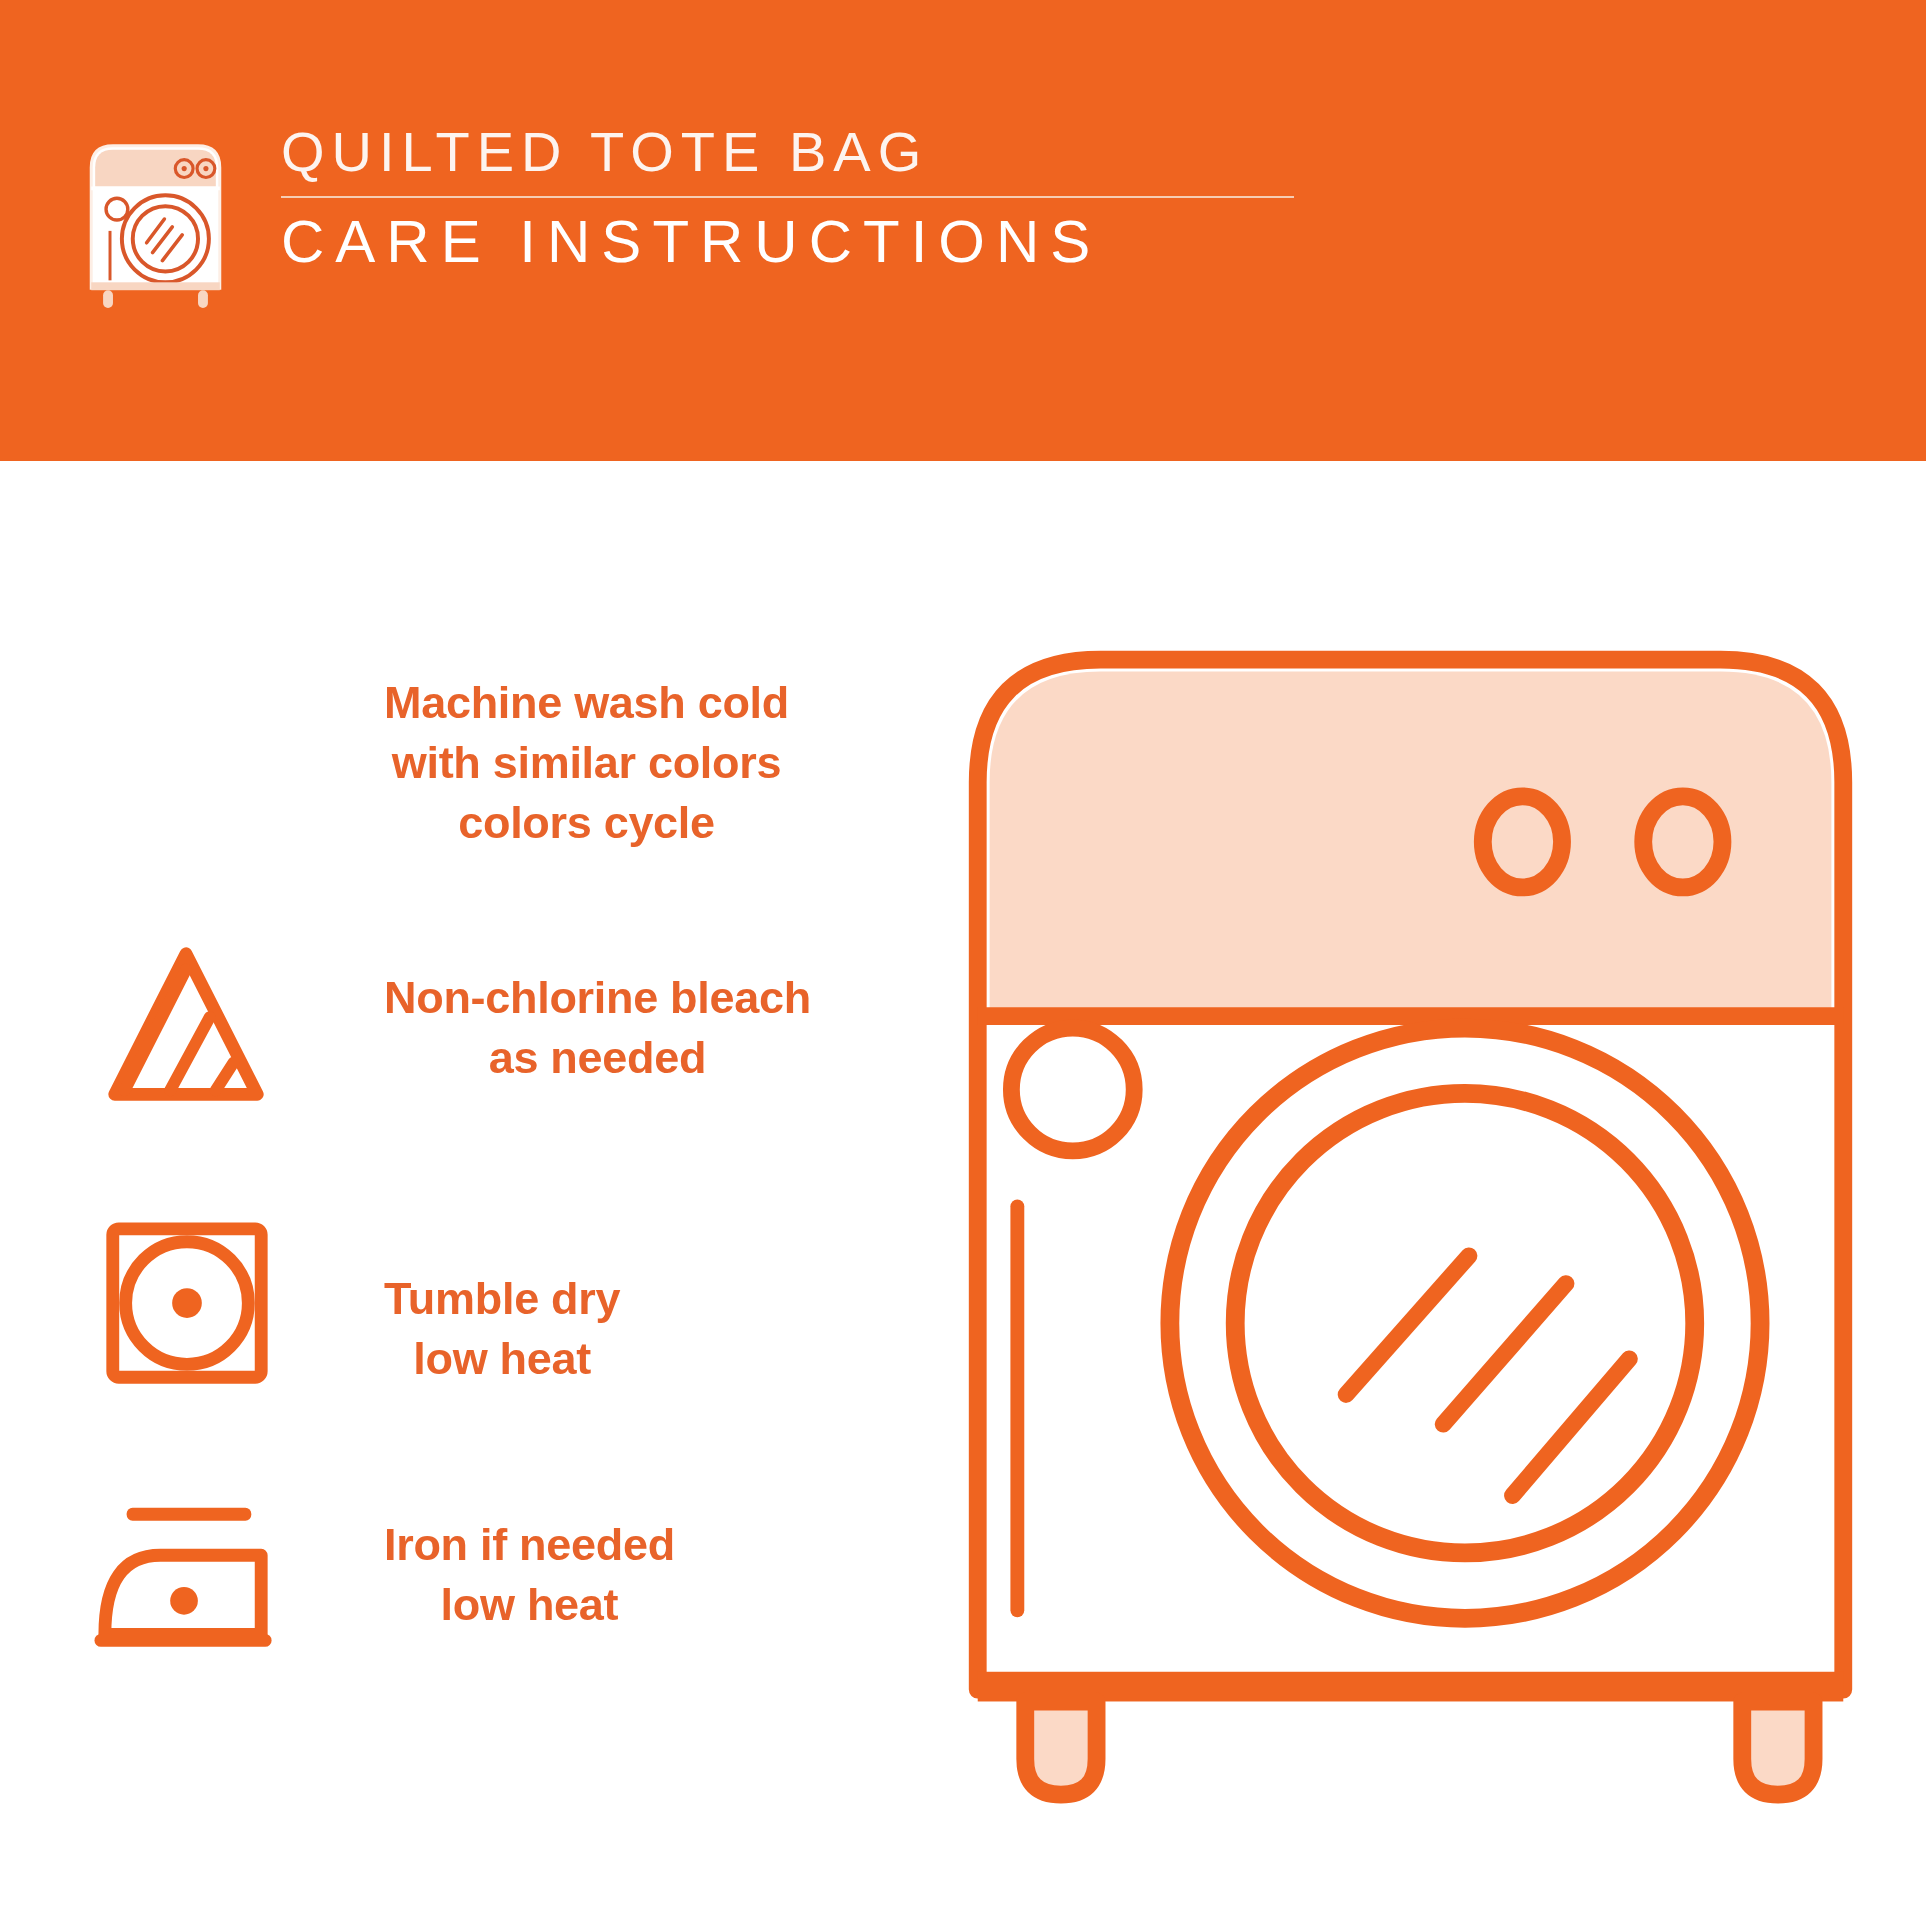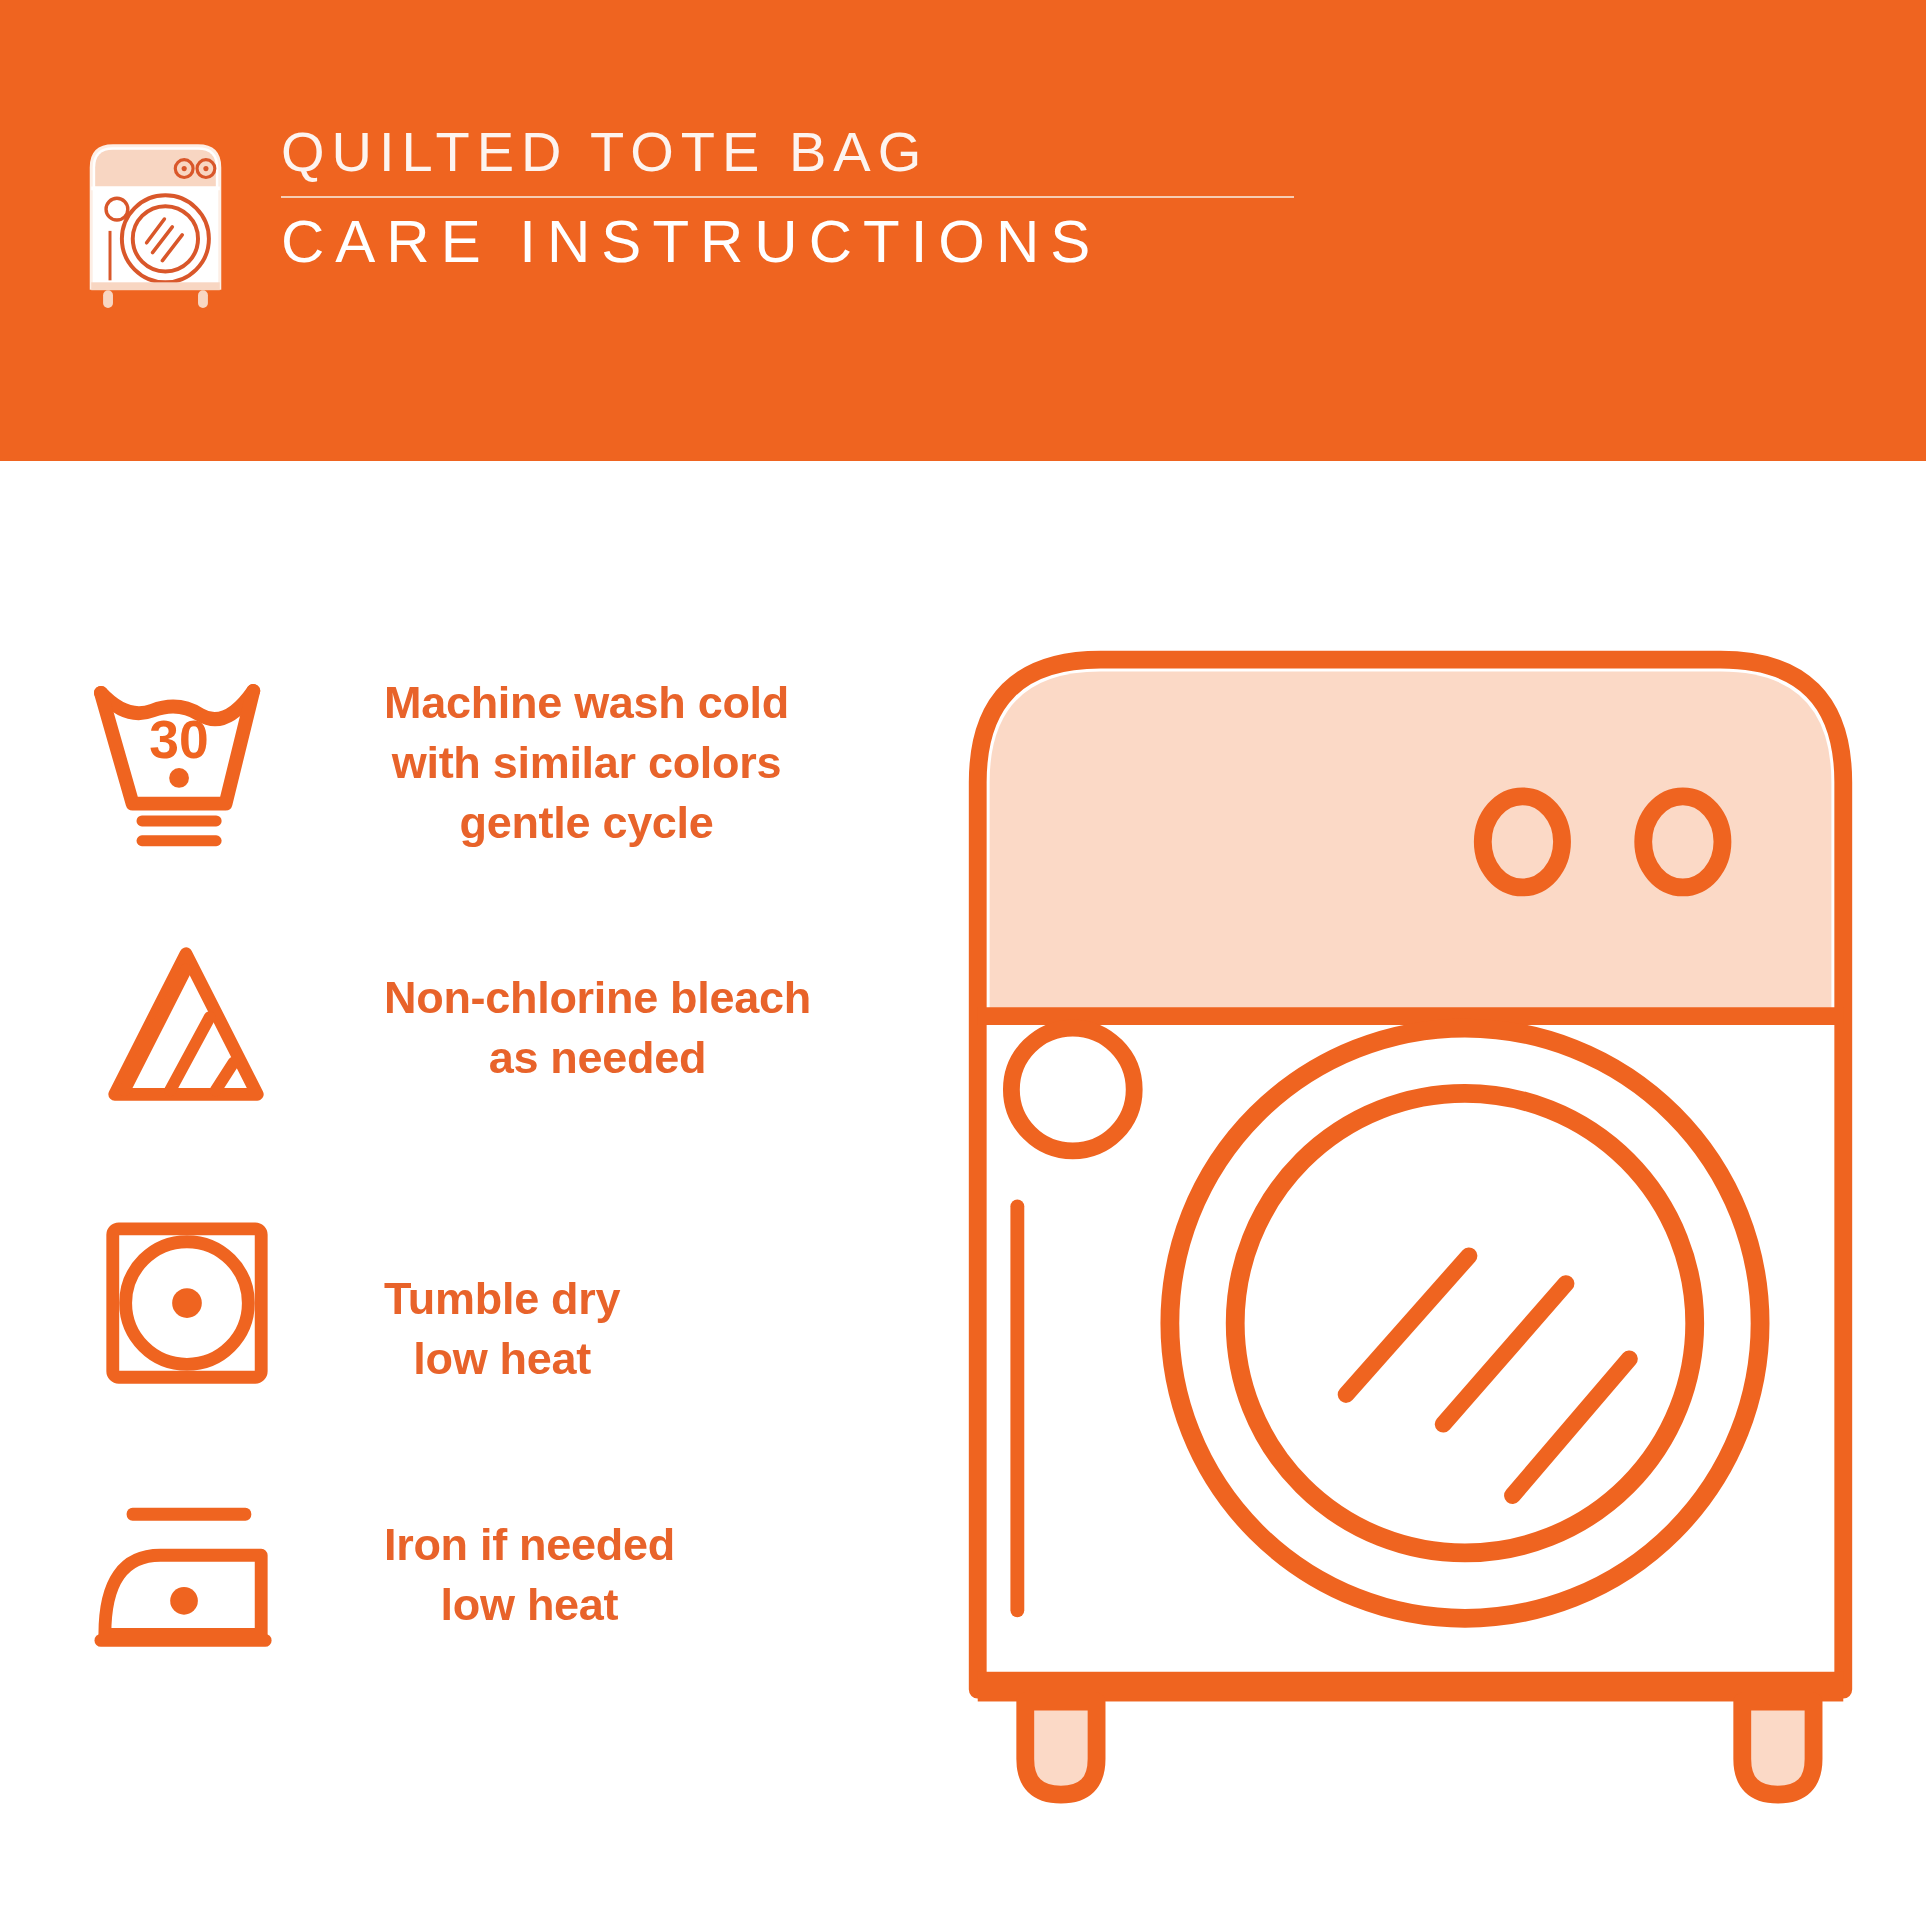--- a/index.html
+++ b/index.html
@@ -131,34 +131,24 @@
       <div class="title-main">QUILTED TOTE BAG</div>
       <div class="title-rule"></div>
       <div class="title-sub">CARE INSTRUCTIONS</div>
     </div>
 
   </div>
 
   <div class="care-list">
 
     <div class="care-row r1">
-      <div class="care-symbol">
-        <svg viewBox="0 0 200 190" width="198" height="188" aria-hidden="true">
-          <path d="M14 16 Q40 44 66 34 Q92 24 114 38 Q140 54 168 14" fill="none" stroke="#ef6420" stroke-width="14" stroke-linecap="round" stroke-linejoin="round"></path>
-          <path d="M14 16 L46 128 L140 128 L168 14" fill="none" stroke="#ef6420" stroke-width="14" stroke-linecap="round" stroke-linejoin="round"></path>
-          <text x="93" y="82" font-family="Liberation Sans, sans-serif" font-size="54" font-weight="700" fill="#ef6420" text-anchor="middle">30</text>
-          <circle cx="93" cy="102" r="10" fill="#ef6420"></circle>
-          <rect x="50" y="140" width="86" height="11" rx="5.5" fill="#ef6420"></rect>
-          <rect x="50" y="160" width="86" height="11" rx="5.5" fill="#ef6420"></rect>
-        </svg>
-      </div>
       <div class="care-label">
         <div>Machine wash cold</div>
         <div>with similar colors</div>
-        <div>gentle cycle</div>
+        <div>colors cycle</div>
       </div>
     </div>
 
     <div class="care-row r2">
       <div class="care-symbol">
         <svg viewBox="0 0 200 190" width="198" height="188" aria-hidden="true">
           <path d="M100 18 L172 160 L28 160 Z" fill="none" stroke="#ef6420" stroke-width="13" stroke-linejoin="round"></path>
           <line x1="100" y1="34" x2="38" y2="156" stroke="#ef6420" stroke-width="12" stroke-linecap="round"></line>
           <line x1="124" y1="82" x2="84" y2="156" stroke="#ef6420" stroke-width="12" stroke-linecap="round"></line>
           <line x1="148" y1="128" x2="130" y2="156" stroke="#ef6420" stroke-width="12" stroke-linecap="round"></line>

